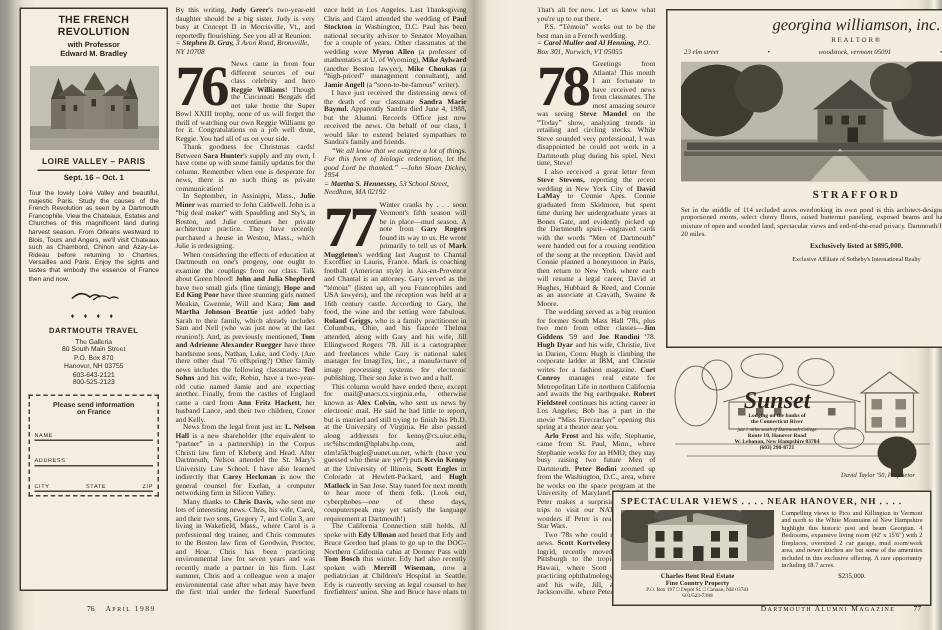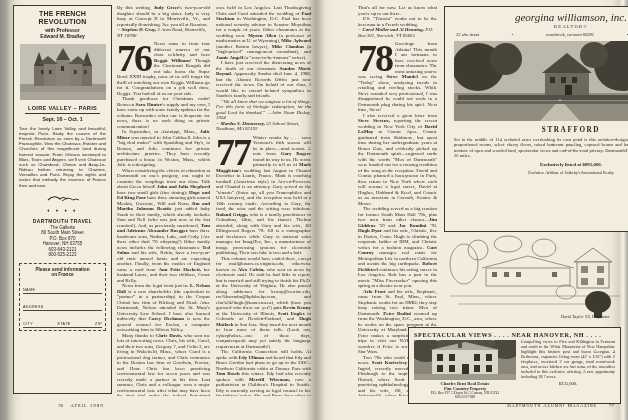--- a/index.html
+++ b/index.html
@@ -254,20 +254,29 @@
         <rect x="129" y="28" width="32" height="26" fill="#efeadb" stroke="#6e6a5e" stroke-width="0.8"></rect>
         <rect x="133" y="32" width="7" height="7" fill="#8a8678"></rect>
           <rect x="149" y="32" width="7" height="7" fill="#8a8678"></rect>
         <rect x="133" y="44" width="7" height="7" fill="#8a8678"></rect>
           <rect x="149" y="44" width="7" height="7" fill="#8a8678"></rect>
       </g>
       <ellipse cx="150" cy="68" rx="13" ry="11" fill="#3c392f"></ellipse>
       <rect x="146" y="76" width="8" height="8" fill="#3c392f"></rect>
       <ellipse cx="118" cy="58" rx="10" ry="7" fill="none" stroke="#6e6a5e" stroke-width="0.6"></ellipse>
     </svg>
+    <div class="sun-text">
+      <div class="sun-name">Sunset</div>
+      <div class="sun-tag">Lodging on the banks of</div>
+      <div class="sun-tag">the Connecticut River</div>
+      <div class="sun-it">just 2 miles south of Dartmouth College</div>
+      <div class="sun-tag">Route 10, Hanover Road</div>
+      <div class="sun-tag">W. Lebanon, New Hampshire 03784</div>
+      <div class="sun-tag">(603) 298-8721</div>
+    </div>
     <div class="sun-prop">David Taylor '50, Proprietor</div>
   </div>
 
   <div class="bent">
     <div class="b-header">SPECTACULAR VIEWS . . . . NEAR HANOVER, NH . . . .</div>
     <div class="b-cols">
       <div class="b-left">
         <svg class="b-photo" viewBox="0 0 102 40">
           <rect width="102" height="40" fill="#8f8b7d"></rect>
           <ellipse cx="12" cy="10" rx="16" ry="12" fill="#4d4a3f"></ellipse>

